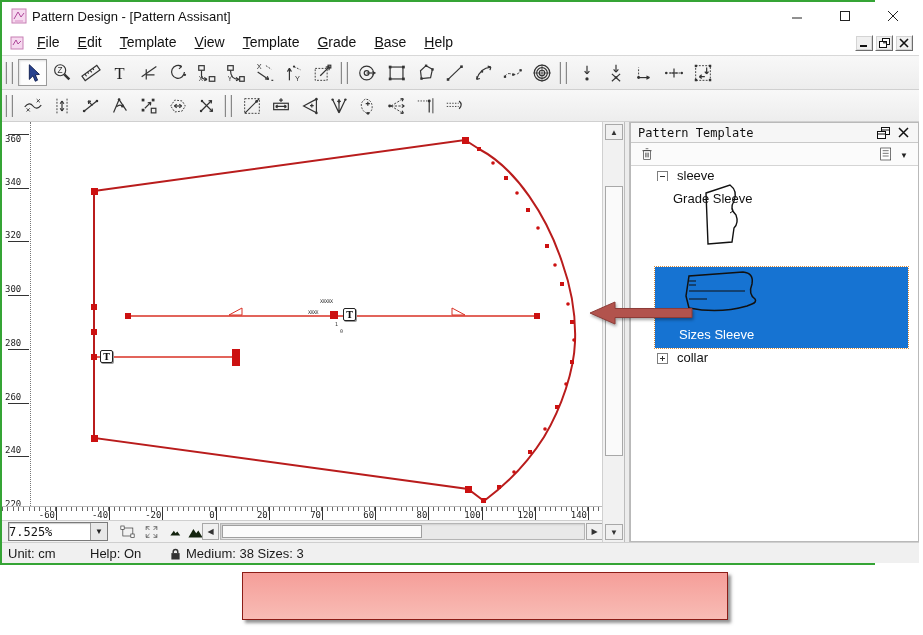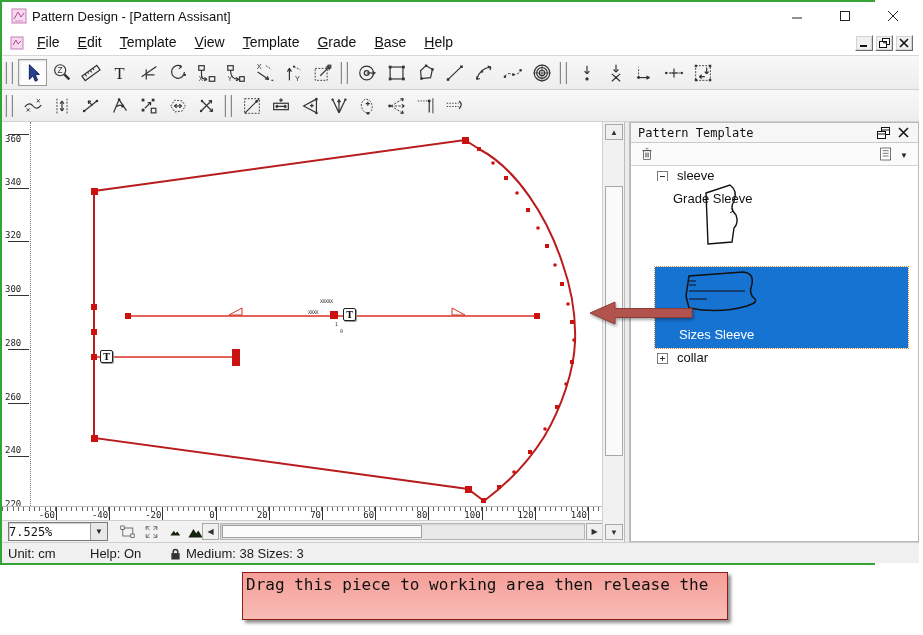--- a/index.html
+++ b/index.html
@@ -664,14 +664,13 @@
     </svg>
     <span class="status-item" style="left:184px">Medium: 38 Sizes: 3</span>
   </div>
 </div>
 
 <svg id="drag-arrow" width="106" height="26">
   <polygon points="2,13 27,2 27,8.5 104,8.5 104,17.5 27,17.5 27,24" fill="#b2534d" stroke="#8d3c38" stroke-width="1"></polygon>
 </svg>
 
 <div id="tooltip">
-  <div class="tooltip-line">Drag this piece to working area then release the</div>
 </div>
 
 </body></html>

